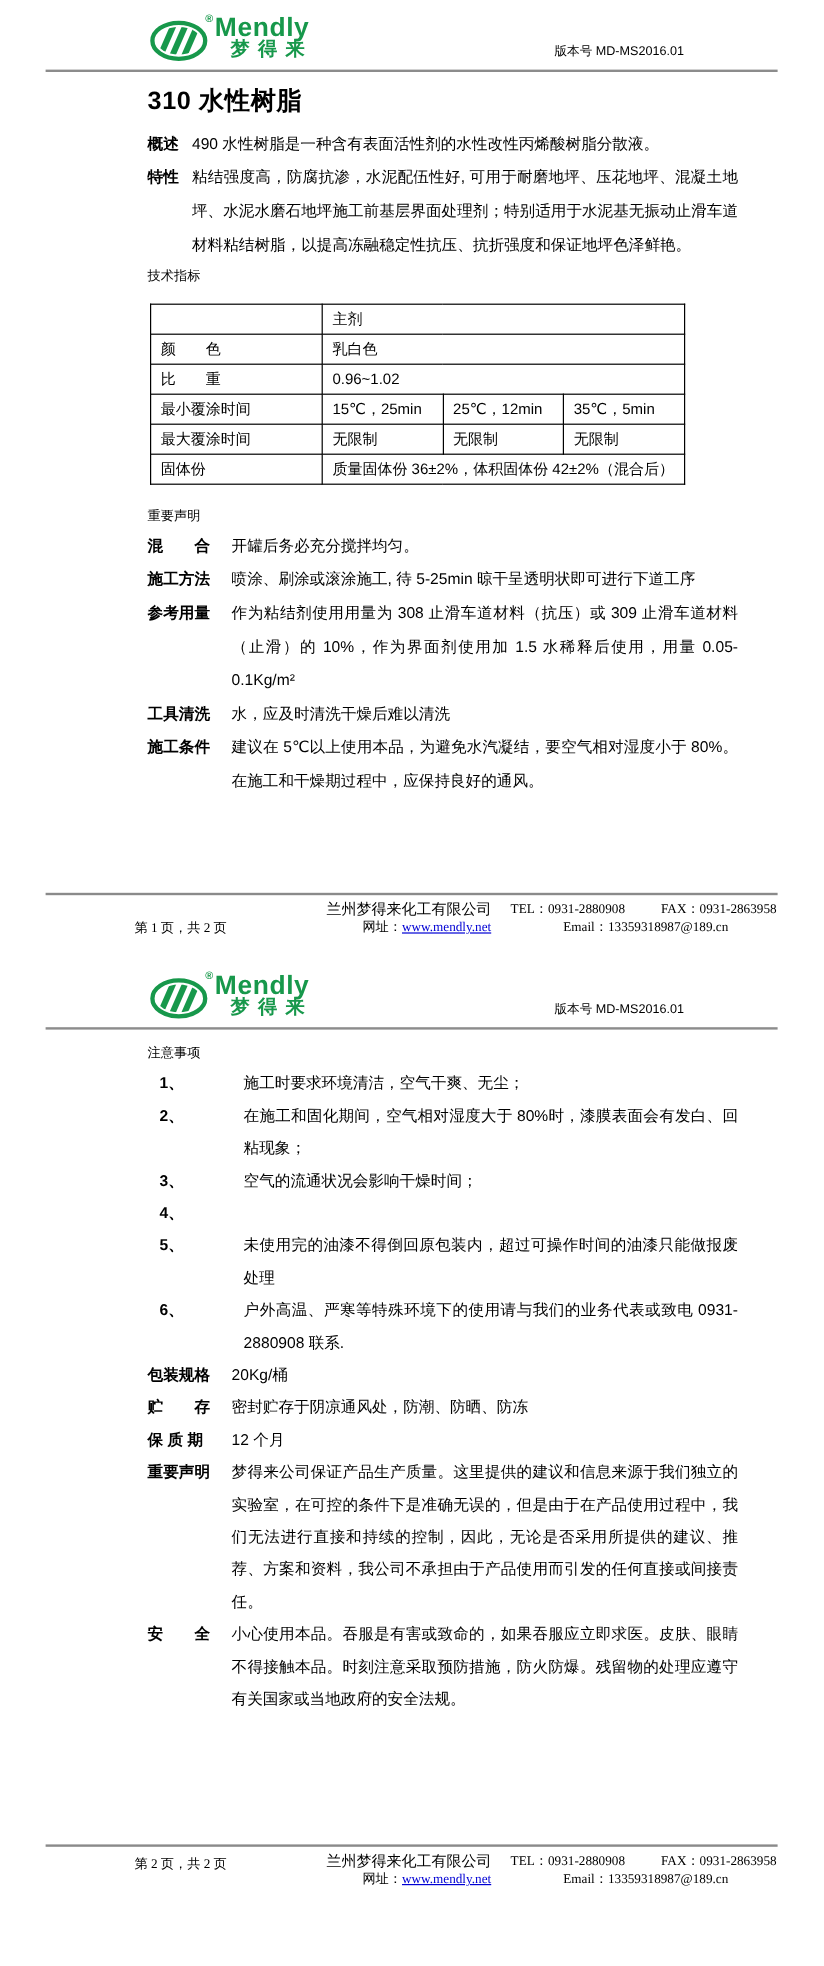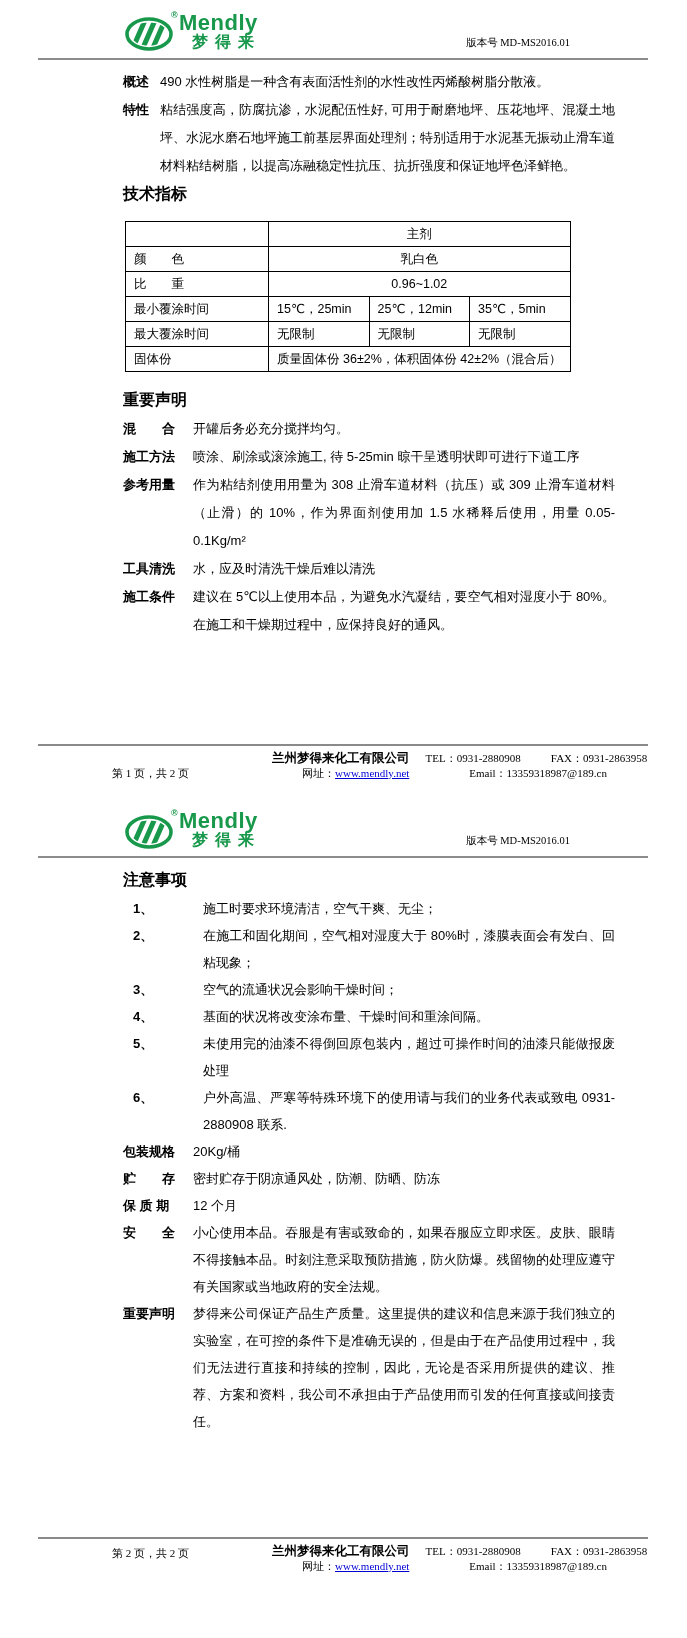--- a/index.html
+++ b/index.html
@@ -13,52 +13,52 @@
   #page2 { height:848px; }
 
   
   .doc-header { display:flex; justify-content:space-between; align-items:flex-end;
                 padding:12px 117px 4px 125px; }
   #page2 .doc-header { padding-top:20px; }
   .logo { display:flex; align-items:flex-start; position:relative; }
   .logo-texts { display:flex; flex-direction:column; margin-left:4px; }
   .logo-name { color:#17984b; font-weight:bold; font-size:22px; line-height:21px; letter-spacing:0.5px; }
   .logo-cn   { color:#17984b; font-weight:bold; font-size:16px; line-height:18px; letter-spacing:7px; margin-left:13px; white-space:nowrap; }
-  .version   { font-family:Liberation Serif, serif; font-size:10.5px; padding-bottom:4px; white-space:nowrap; }
+  .version   { font-family:Liberation Sans, sans-serif; font-size:10.5px; padding-bottom:4px; white-space:nowrap; }
   .header-rule { border:none; border-top:2px solid #8c8c8c; margin:0 39px 0 38px; height:0; }
 
   
   .doc-title { margin:10px 0 0 123px; font-size:21px; font-weight:bold; letter-spacing:0.5px; }
-  .section-heading { margin:18px 0 0 123px; font-weight:bold; font-size:16px; }
+  .section-heading { margin:18px 0 0 123px; font-weight:normal; font-size:11px; }
   .row { display:flex; margin:0 72px 0 123px; line-height:28px; font-size:13px; }
   .row .lbl { font-weight:bold; flex:none; white-space:pre; }
   .lbl-sm { width:37px; }
   .lbl-lg { width:70px; }
   .row .txt { flex:1; text-align:justify; }
   .mt8 { margin-top:8px;align-items:flex-end; }
   .mt4 { margin-top:4px; }
   #page2 .row { line-height:27px; }
   .note-num { font-weight:normal; }
 
   
   .spec-table { border-collapse:collapse; margin:16px 0 0 125px; font-size:12.5px; table-layout:fixed; }
   .spec-table td { border:1.5px solid #000; height:24px; padding:0 8px; overflow:hidden; white-space:nowrap; }
-  .spec-table .center { text-align:center; }
+  .spec-table .center { }
   .spec-table .lblcell { font-weight:normal; white-space:pre; }
 
   
   .page-footer { position:absolute; left:38px; right:39px; border-top:2px solid #8a8a8a;
                  padding-top:5px; display:flex; align-items:flex-start;
                  font-family:"Liberation Serif","DejaVu Serif",serif; }
   #page1 .page-footer { bottom:9px;align-items:flex-end; }
   #page2 .page-footer { bottom:64px; }
   .page-num { flex:none; width:160px; padding-left:74px; font-size:11px; padding-top:2px; white-space:nowrap; }
   .footer-info { flex:1; display:flex; flex-direction:column; }
   .fi-row { display:flex; justify-content:flex-start; font-size:11px; line-height:15px; }
-  .fi-company { font-weight:bold; font-size:12.5px; white-space:nowrap; }
+  .fi-company { font-weight:normal; font-size:12.5px; white-space:nowrap; }
   .fi-gap { width:16px; flex:none; }
   .fi-gap-lg { width:30px; flex:none; }
   .fi-row2 { margin-left:30px; }
   .weblink { color:#0000d4; text-decoration:underline; cursor:pointer; }
   .reg-mark { color:#17984b; font-size:9px; position:absolute; left:46px; top:-2px; font-weight:bold; }
 </style>
 </head>
 <body>
 
 <div class="page" id="page1">
@@ -81,20 +81,21 @@
       <span class="reg-mark">®</span>
       <div class="logo-texts">
         <span class="logo-name">Mendly</span>
         <span class="logo-cn">梦得来</span>
       </div>
     </div>
     <span class="version">版本号 MD-MS2016.01</span>
   </div>
   <hr class="header-rule">
 
+  <div class="doc-title">310 水性树脂</div>
 
   <div class="row mt8">
     <span class="lbl lbl-sm">概述</span>
     <span class="txt">490 水性树脂是一种含有表面活性剂的水性改性丙烯酸树脂分散液。</span>
   </div>
   <div class="row">
     <span class="lbl lbl-sm">特性</span>
     <span class="txt">粘结强度高，防腐抗渗，水泥配伍性好, 可用于耐磨地坪、压花地坪、混凝土地坪、水泥水磨石地坪施工前基层界面处理剂；特别适用于水泥基无振动止滑车道材料粘结树脂，以提高冻融稳定性抗压、抗折强度和保证地坪色泽鲜艳。</span>
   </div>
 
@@ -219,21 +220,20 @@
   <div class="row">
     <span class="lbl lbl-lg note-num" style="padding-left:10px">2、</span>
     <span class="txt">在施工和固化期间，空气相对湿度大于 80%时，漆膜表面会有发白、回粘现象；</span>
   </div>
   <div class="row">
     <span class="lbl lbl-lg note-num" style="padding-left:10px">3、</span>
     <span class="txt">空气的流通状况会影响干燥时间；</span>
   </div>
   <div class="row">
     <span class="lbl lbl-lg note-num" style="padding-left:10px">4、</span>
-    <span class="txt">基面的状况将改变涂布量、干燥时间和重涂间隔。</span>
   </div>
   <div class="row">
     <span class="lbl lbl-lg note-num" style="padding-left:10px">5、</span>
     <span class="txt">未使用完的油漆不得倒回原包装内，超过可操作时间的油漆只能做报废处理</span>
   </div>
   <div class="row">
     <span class="lbl lbl-lg note-num" style="padding-left:10px">6、</span>
     <span class="txt">户外高温、严寒等特殊环境下的使用请与我们的业务代表或致电 0931-2880908 联系.</span>
   </div>
 
@@ -243,26 +243,26 @@
   </div>
   <div class="row">
     <span class="lbl lbl-lg">贮　　存</span>
     <span class="txt">密封贮存于阴凉通风处，防潮、防晒、防冻</span>
   </div>
   <div class="row">
     <span class="lbl lbl-lg">保 质 期</span>
     <span class="txt">12 个月</span>
   </div>
   <div class="row">
+    <span class="lbl lbl-lg">重要声明</span>
+    <span class="txt">梦得来公司保证产品生产质量。这里提供的建议和信息来源于我们独立的实验室，在可控的条件下是准确无误的，但是由于在产品使用过程中，我们无法进行直接和持续的控制，因此，无论是否采用所提供的建议、推荐、方案和资料，我公司不承担由于产品使用而引发的任何直接或间接责任。</span>
+  </div>
+  <div class="row">
     <span class="lbl lbl-lg">安　　全</span>
     <span class="txt">小心使用本品。吞服是有害或致命的，如果吞服应立即求医。皮肤、眼睛不得接触本品。时刻注意采取预防措施，防火防爆。残留物的处理应遵守有关国家或当地政府的安全法规。</span>
-  </div>
-  <div class="row">
-    <span class="lbl lbl-lg">重要声明</span>
-    <span class="txt">梦得来公司保证产品生产质量。这里提供的建议和信息来源于我们独立的实验室，在可控的条件下是准确无误的，但是由于在产品使用过程中，我们无法进行直接和持续的控制，因此，无论是否采用所提供的建议、推荐、方案和资料，我公司不承担由于产品使用而引发的任何直接或间接责任。</span>
   </div>
 
   <div class="page-footer">
     <span class="page-num">第 2 页，共 2 页</span>
     <div class="footer-info">
       <div class="fi-row">
         <span class="fi-company">兰州梦得来化工有限公司</span>
         <span class="fi-gap"></span>
         <span>TEL：0931-2880908</span>
         <span class="fi-gap-lg"></span>

